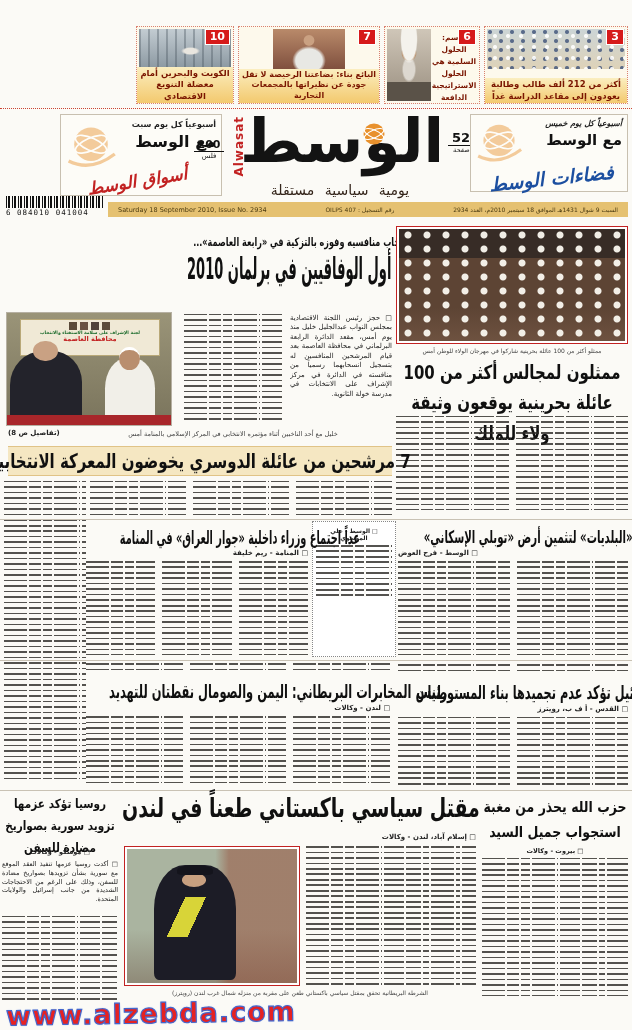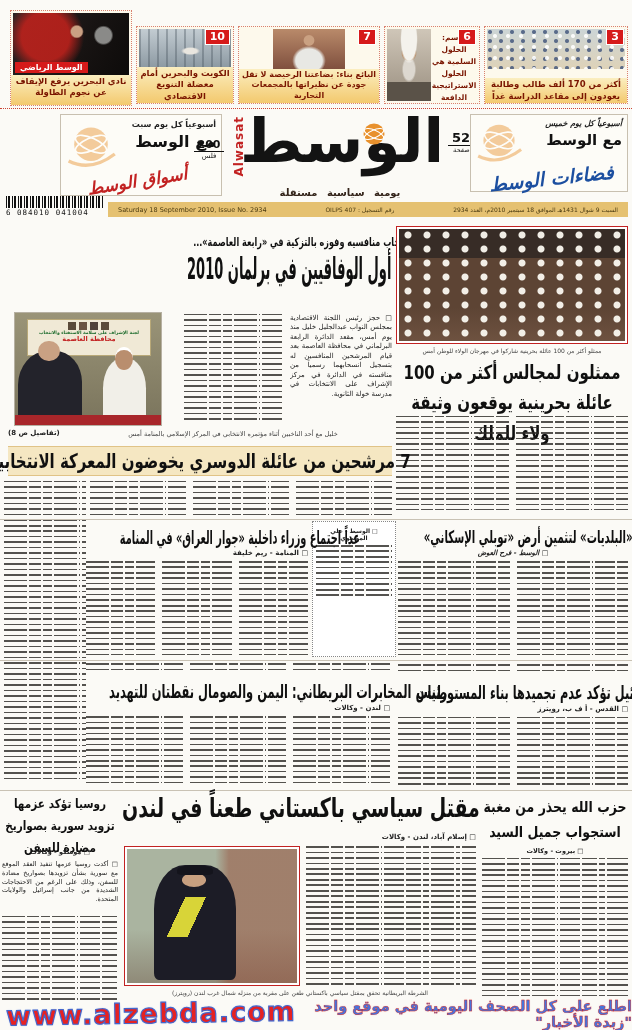--- a/index.html
+++ b/index.html
@@ -64,25 +64,20 @@
   .wm-site{font-size:27px;font-weight:bold;color:#e62222;letter-spacing:1px;
            -webkit-text-stroke:1.2px #4466cc;text-shadow:0 0 2px #9db4e8;}
   .wm-slogan{font-size:14.5px;font-weight:bold;color:#4a72d8;direction:rtl;
            -webkit-text-stroke:.4px #cc2222;text-shadow:0 0 2px #f3c9c9;}
 </style>
 </head>
 <body>
 
 <div class="page">
 
-  <div class="teaser" style="left:10px;top:10px;width:122px;height:96px;">
-    <div class="tphoto tp-sport" style="bottom:30px;"></div>
-    <div class="abs" style="left:4px;bottom:32px;background:#d61a1a;color:#fff;font-weight:bold;font-size:8px;padding:1px 5px;direction:rtl;">الوسط الرياضي</div>
-    <div class="ttitle" style="height:28px;">نادي البحرين يرفع الإيقاف عن نجوم الطاولة</div>
-  </div>
 
   <div class="teaser" style="left:136px;top:26px;width:98px;height:78px;">
     <div class="badge">10</div>
     <div class="tphoto tp-industry" style="height:38px;"></div>
     <div class="ttitle">الكويت والبحرين أمام معضلة التنويع الاقتصادي</div>
   </div>
 
   <div class="teaser" style="left:238px;top:26px;width:142px;height:78px;">
     <div class="badge">7</div>
     <div class="tphoto tp-market" style="left:34px;right:34px;height:44px;"></div>
@@ -91,21 +86,21 @@
 
   <div class="teaser" style="left:384px;top:26px;width:96px;height:78px;">
     <div class="badge">6</div>
     <div class="tp-cleric abs" style="left:2px;top:2px;width:44px;height:72px;"></div>
     <div class="abs rtl" style="right:2px;top:5px;width:46px;text-align:center;font-weight:bold;color:#7a1500;font-size:7.5px;line-height:1.6;">قاسم: الحلول السلمية هي الحلول الاستراتيجية الدافعة</div>
   </div>
 
   <div class="teaser" style="left:484px;top:26px;width:144px;height:78px;">
     <div class="badge">3</div>
     <div class="tphoto tp-students" style="height:40px;"></div>
-    <div class="ttitle">أكثر من 170 ألف طالب وطالبة يعودون إلى مقاعد الدراسة غداً</div>
+    <div class="ttitle">أكثر من 212 ألف طالب وطالبة يعودون إلى مقاعد الدراسة غداً</div>
   </div>
 
   <div class="abs" style="left:0;top:108px;width:632px;border-top:1px dotted #cc4433;"></div>
 
   <div class="abs" style="left:28px;top:114px;width:162px;height:82px;border:1px solid #c8c0b0;background:#fdfcf7;box-sizing:border-box;margin-left:32px;">
     <span class="abs" style="left:2px;top:4px;width:56px;height:56px;opacity:.45;">
       <svg viewBox="0 0 40 40" width="56" height="56">
           <circle cx="20" cy="18" r="12" fill="#e8912d"></circle>
       <g stroke="#fff" stroke-width="1.2" fill="none">
             <ellipse cx="20" cy="18" rx="12" ry="4.5" transform="rotate(-24 20 18)"></ellipse>
@@ -129,21 +124,21 @@
     <div class="abs rtl" style="right:2px;top:-4px;font-size:60px;font-weight:bold;line-height:1.1;color:#131313;">الوسط</div>
     <span class="abs" style="right:58px;top:8px;width:28px;height:28px;">
       <svg viewBox="0 0 40 40" width="28" height="28">
           <circle cx="20" cy="20" r="15" fill="#e8912d"></circle>
       <g stroke="#fff" stroke-width="1.6" fill="none">
             <ellipse cx="20" cy="20" rx="15" ry="5.5" transform="rotate(-24 20 20)"></ellipse>
             <ellipse cx="20" cy="20" rx="15" ry="5.5" transform="rotate(24 20 20)"></ellipse>
           </g>
         </svg>
     </span>
-    <div class="abs rtl" style="right:8px;bottom:0;width:196px;text-align:center;font-size:10px;font-weight:bold;color:#33241a;word-spacing:6px;">يومية سياسية مستقلة</div>
+    <div class="abs rtl" style="right:8px;bottom:0;width:196px;text-align:center;font-size:14px;font-weight:normal;color:#33241a;word-spacing:6px;">يومية سياسية مستقلة</div>
   </div>
 
   <div class="abs" style="left:448px;top:130px;width:26px;text-align:center;">
     <div style="font-size:13px;font-weight:bold;color:#111;border-bottom:1.5px solid #111;">52</div>
     <div class="rtl" style="font-size:6.5px;color:#111;font-style:italic;">صفحة</div>
   </div>
 
   <div class="abs" style="left:470px;top:114px;width:158px;height:78px;border:1px solid #c8c0b0;background:#fdfcf7;box-sizing:border-box;">
     <span class="abs" style="left:2px;top:2px;width:52px;height:52px;opacity:.45;">
       <svg viewBox="0 0 40 40" width="52" height="52">
@@ -184,21 +179,21 @@
   <div class="abs caption" style="left:396px;top:347px;width:232px;text-align:center;font-size:6px;">ممثلو أكثر من 100 عائلة بحرينية شاركوا في مهرجان الولاء للوطن أمس</div>
 
   <div class="abs" style="left:396px;top:358px;width:232px;text-align:center;">
     <span class="hlwrap rtl" style="font-size:15px;line-height:1.55;transform:scaleY(1.3);transform-origin:top center;">ممثلون لمجالس أكثر من 100 عائلة بحرينية يوقعون وثيقة ولاء للملك</span>
   </div>
   <div class="cols" style="left:396px;top:416px;width:232px;height:94px;">
     <div class="greek"></div>
     <div class="greek"></div>
   </div>
 
-  <div class="abs" style="left:14px;top:312px;width:148px;height:114px;border:1px solid #b6b0a2;box-sizing:border-box;">
+  <div class="abs" style="left:6px;top:312px;width:166px;height:114px;border:1px solid #b6b0a2;box-sizing:border-box;">
     <div class="photo-election" style="position:absolute;inset:0;overflow:hidden;">
       <div class="abs" style="left:8%;top:5%;width:84%;height:32%;background:#f0e9d6;border:1px solid #b8a878;text-align:center;overflow:hidden;">
         <div style="display:flex;justify-content:center;gap:3px;margin-top:2px;">
           <span style="width:8px;height:8px;background:#5a4a3a;display:inline-block;"></span>
           <span style="width:8px;height:8px;background:#6a5242;display:inline-block;"></span>
           <span style="width:8px;height:8px;background:#50423a;display:inline-block;"></span>
           <span style="width:8px;height:8px;background:#5c4c3c;display:inline-block;"></span>
         </div>
         <div class="rtl" style="font-size:4.5px;color:#1a6a2a;font-weight:bold;">لجنة الإشراف على سلامة الاستفتاء والانتخاب</div>
         <div class="rtl" style="font-size:6.5px;color:#c22222;font-weight:bold;">محافظة العاصمة</div>
@@ -229,21 +224,21 @@
     <div class="greek"></div>
     <div class="greek"></div>
   </div>
   <div class="greek abs" style="left:4px;top:481px;width:82px;height:300px;"></div>
 
   <div class="rule" style="left:0;top:519px;width:632px;"></div>
 
   <div class="abs" style="left:398px;top:523px;width:230px;text-align:center;">
     <span class="hl rtl" style="font-size:12px;transform:scale(.85,1.45);transform-origin:top center;">الإسكان تخاطب «البلديات» لتثمين أرض «توبلي الإسكاني»</span>
   </div>
-  <div class="abs byline" style="left:398px;top:549px;width:230px;text-align:center;font-style:italic;">□ الوسط - فرح العوض</div>
+  <div class="abs byline" style="left:398px;top:549px;width:230px;text-align:left;">□ الوسط - فرح العوض</div>
   <div class="cols" style="left:398px;top:561px;width:230px;height:94px;">
     <div class="greek"></div>
     <div class="greek"></div>
   </div>
 
   <div class="abs" style="left:312px;top:521px;width:84px;height:136px;border:1px dotted #888;background:#fff;box-sizing:border-box;padding:3px;">
     <div class="byline" style="text-align:center;font-size:6px;margin-top:2px;">□ الوسط - علي الموسوي</div>
     <div class="greek" style="height:52px;margin-top:4px;"></div>
   </div>
 
@@ -313,16 +308,15 @@
   <div class="abs caption" style="left:124px;top:989px;width:352px;text-align:center;font-size:6px;">الشرطة البريطانية تحقق بمقتل سياسي باكستاني طعن على مقربة من منزله شمال غرب لندن (رويترز)</div>
 
   <div class="abs" style="left:482px;top:794px;width:146px;text-align:center;">
     <span class="hlwrap rtl" style="font-size:12.5px;line-height:1.7;transform:scaleY(1.2);transform-origin:top center;">حزب الله يحذر من مغبة استجواب جميل السيد</span>
   </div>
   <div class="abs byline" style="left:482px;top:847px;width:146px;text-align:center;font-size:6.5px;">□ بيروت - وكالات</div>
   <div class="greek abs" style="left:482px;top:858px;width:146px;height:138px;"></div>
 
   <div class="abs" style="left:0;top:997px;width:632px;height:33px;display:flex;align-items:center;">
     <span class="wm-site" style="margin-left:6px;transform:rotate(-1deg);">www.alzebda.com</span>
-    <span class="wm-slogan" style="margin-left:12px;">اطلع على كل الصحف اليومية في موقع واحد "زبدة الأخبار"</span>
   </div>
 
 </div>
 
 </body></html>

